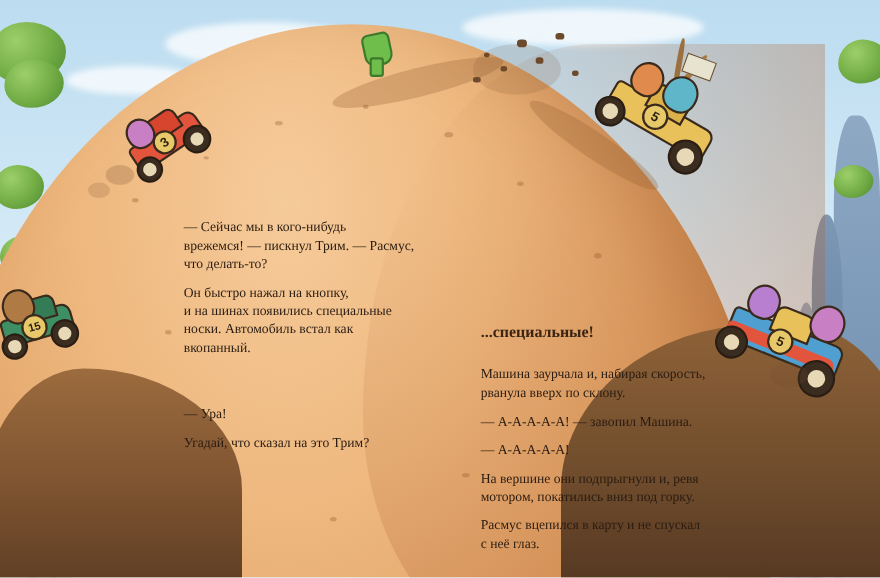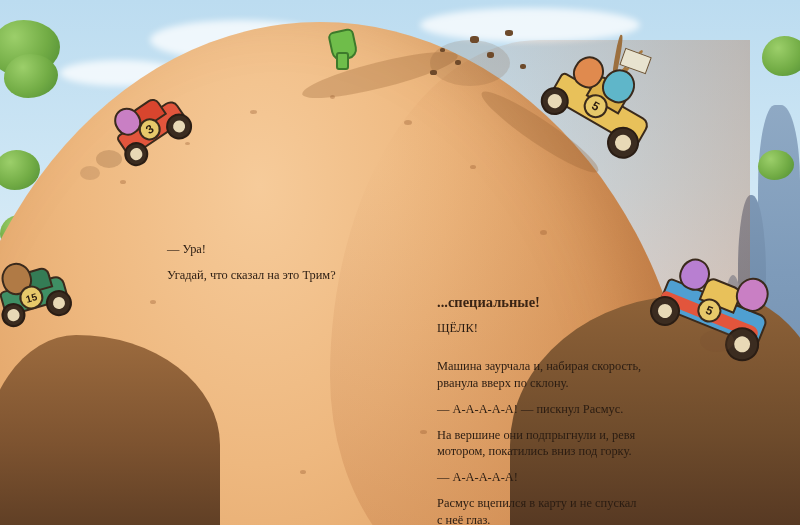--- a/index.html
+++ b/index.html
@@ -278,32 +278,38 @@
     <div class="car-body" style="left:44px;top:34px;width:34px;height:22px;background:#e8c15a;border-radius:9px 9px 0 0;"></div>
     <div class="critter" style="left:16px;top:22px;width:26px;height:28px;background:#b87fd1;"></div>
     <div class="critter" style="left:76px;top:18px;width:28px;height:30px;background:#c97fc4;"></div>
     <div class="wheel" style="left:2px;top:68px;width:26px;height:26px;"></div>
     <div class="wheel" style="left:84px;top:68px;width:30px;height:30px;"></div>
     <div class="num-circle" style="left:46px;top:54px;width:20px;height:20px;">5</div>
   </div>
   <div class="dust" style="left:700px;top:330px;width:34px;height:22px;opacity:.35;"></div>
 
   <div class="col col-left">
+    <p class="para" style="white-space:pre-line;">— Сейчас мы в кого-нибудь
+врежемся! — пискнул Трим. — Расмус,
+что делать-то?</p>
+    <p class="para" style="white-space:pre-line;">Он быстро нажал на кнопку,
+и на шинах появились специальные
+носки. Автомобиль встал как
+вкопанный.</p>
     <p class="para" style="white-space:pre-line;margin-top:43px;">— Ура!</p>
     <p class="para" style="white-space:pre-line;">Угадай, что сказал на это Трим?</p>
 
   </div>
 
   <div class="col col-right">
     <p class="heading">...специальные!</p>
-    <p class="para" style="white-space:pre-line;">ЩЁЛК!</p>
     <p class="para" style="white-space:pre-line;margin-top:21px;">Машина заурчала и, набирая скорость,
 рванула вверх по склону.</p>
-    <p class="para" style="white-space:pre-line;">— А-А-А-А-А! — пискнул Расмус.</p>
+    <p class="para" style="white-space:pre-line;">— А-А-А-А-А! — завопил Машина.</p>
+    <p class="para" style="white-space:pre-line;">— А-А-А-А-А!</p>
     <p class="para" style="white-space:pre-line;">На вершине они подпрыгнули и, ревя
 мотором, покатились вниз под горку.</p>
-    <p class="para" style="white-space:pre-line;">— А-А-А-А-А!</p>
     <p class="para" style="white-space:pre-line;">Расмус вцепился в карту и не спускал
 с неё глаз.</p>
 
   </div>
 
 </div>
 
 </body></html>

